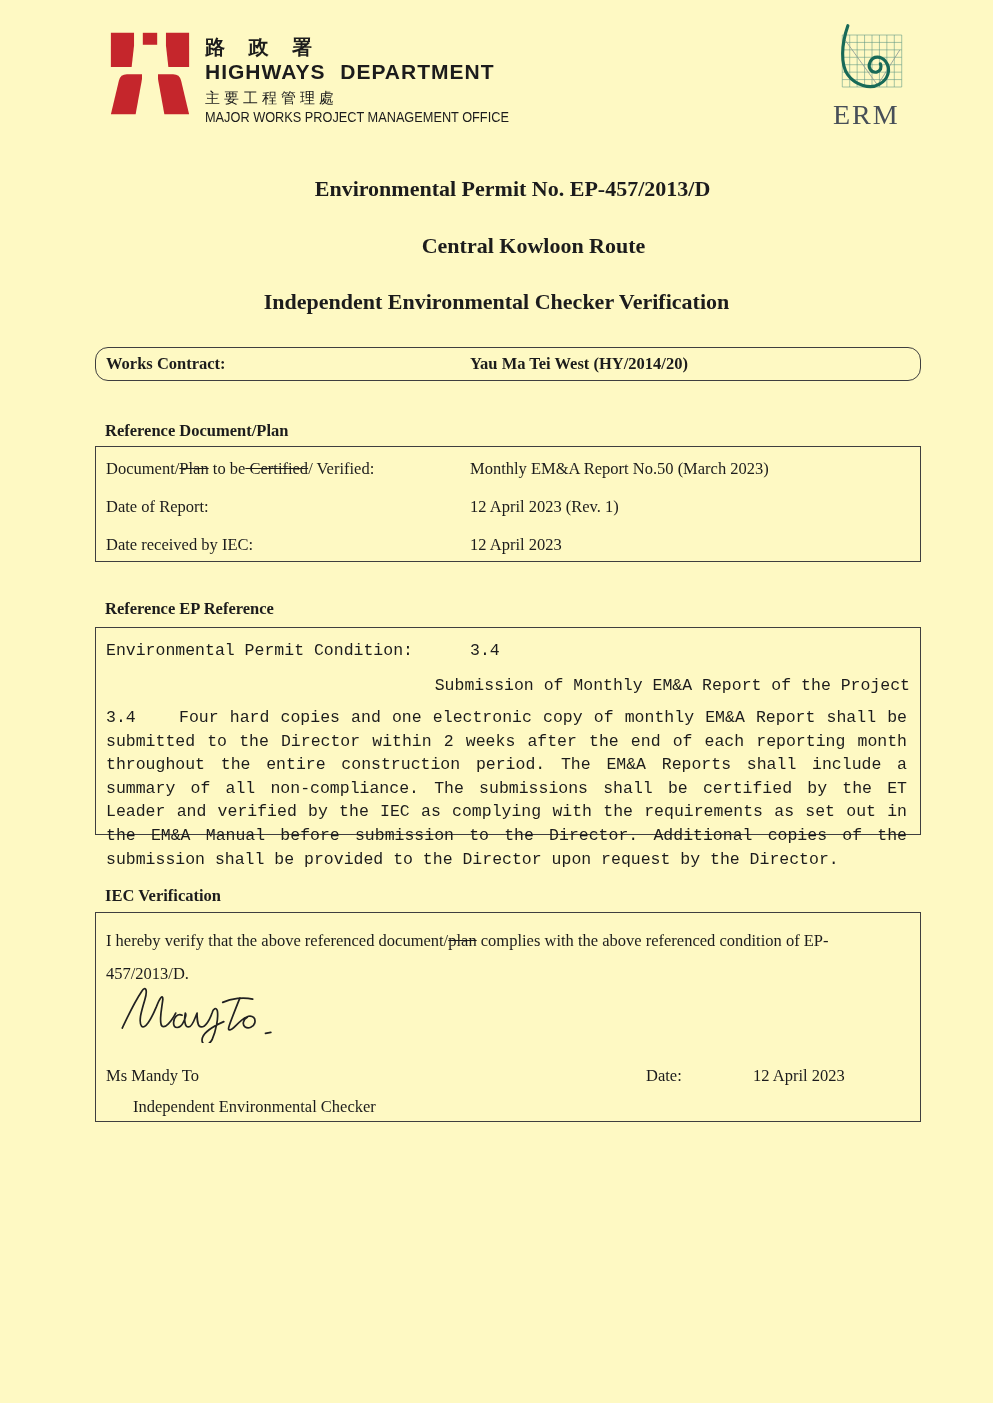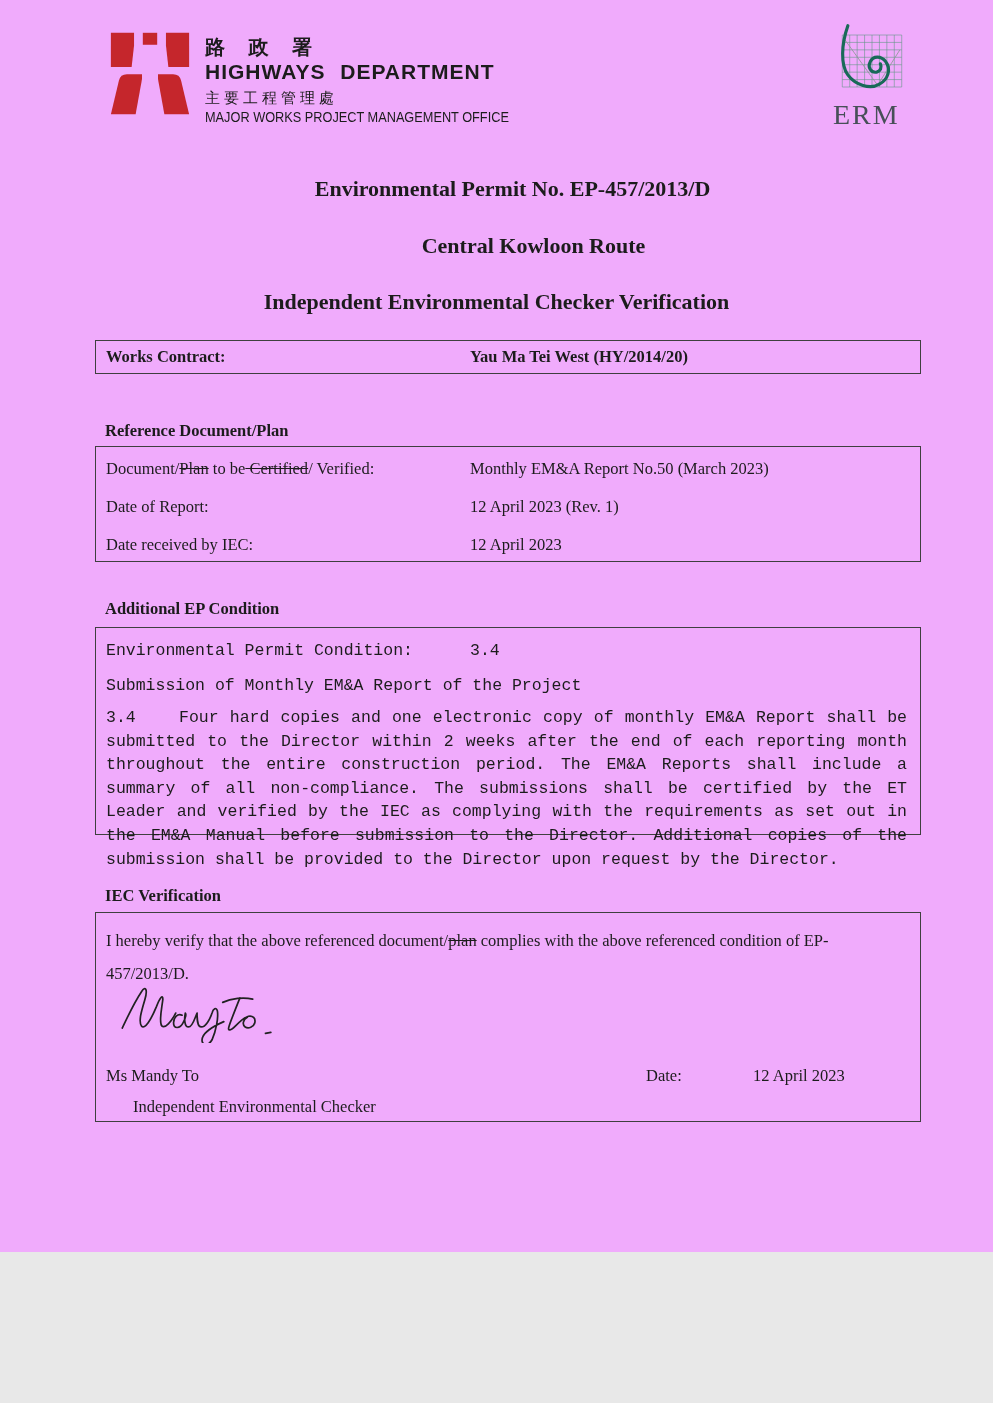--- a/index.html
+++ b/index.html
@@ -1,18 +1,18 @@
 <!DOCTYPE html>
 <html><head>
 <meta charset="utf-8">
 <style>
   html,body { margin:0; padding:0; background:#e8e8e8; }
   .page {
-    position:relative; width:993px; height:1252px; margin:0 auto;
-    background:#f0abfc; color:#1c1c1c;
+    position:relative; width:993px; height:1403px; margin:0 auto;
+    background:#fef9c3; color:#1c1c1c;
     font-family:"Liberation Serif", serif; overflow:hidden;
   }
   .pre { white-space:pre-wrap; }
   .strike { text-decoration:line-through; }
 
   
   .hyd-header { position:absolute; left:110px; top:32px; display:flex; gap:15px; }
   .hyd-logo { flex:0 0 auto; }
   .hyd-text { padding-top:3px; font-family:"Liberation Sans", sans-serif; }
   .hyd-zh   { font-weight:bold; font-size:20px; letter-spacing:9px; line-height:24px; }
@@ -24,33 +24,33 @@
   .erm-word  { font-family:"Liberation Serif", serif; font-size:28px; color:#474F58; letter-spacing:2px; line-height:28px; margin-top:-3px; }
 
   
   .title-line { position:absolute; left:0; width:100%; text-align:center; font-weight:bold; font-size:22px; }
   .t1 { top:176px;padding-left:16px; } .t2 { top:233px;padding-left:37px; } .t3 { top:289px; }
 
   
   .box { position:absolute; left:95px; width:826px; border:1.5px solid #3f3f3f; box-sizing:border-box; font-size:16.5px; }
   .section-heading { position:absolute; left:105px; font-weight:bold; font-size:16.5px; }
 
-  .box-wc { top:340px; height:34px; }
+  .box-wc { top:347px; height:34px;border-radius:13px; }
   .box-wc .lbl { position:absolute; left:10px; top:6px; font-weight:bold; }
   .box-wc .val { position:absolute; left:374px; top:6px; font-weight:bold; }
 
   .h-refdoc { top:421px; }
   .box-refdoc { top:446px; height:116px; }
   .frow { position:absolute; left:10px; right:10px; }
   .frow .val { position:absolute; left:364px; top:0; }
   .fr1 { top:12px; } .fr2 { top:50px; } .fr3 { top:88px; }
 
   .h-refep { top:599px; }
   .box-refep { top:627px; height:208px;font-family:Liberation Mono, monospace; }
-  .ep-r1 { top:13px; } .ep-r2 { top:48px; }
+  .ep-r1 { top:13px; } .ep-r2 { top:48px;text-align:right; }
   .clause { position:absolute; top:78px; left:10px; right:13px; text-align:justify; line-height:23.6px; }
   .clause-num { display:inline-block; width:73px; }
 
   .h-iec { top:886px; }
   .box-iec { top:912px; height:210px; }
   .statement { position:absolute; top:11px; left:10px; right:18px; line-height:33px; }
   .signature { position:absolute; left:16px; top:68px; }
   .signer-name  { position:absolute; left:10px; top:153px; }
   .date-label   { position:absolute; left:550px; top:153px; }
   .date-value   { position:absolute; left:657px; top:153px; }
@@ -112,21 +112,21 @@
     <div class="frow fr2">
       <span>Date of Report:</span>
       <span class="val">12 April 2023 (Rev. 1)</span>
     </div>
     <div class="frow fr3">
       <span>Date received by IEC:</span>
       <span class="val">12 April 2023</span>
     </div>
   </div>
 
-  <div class="section-heading h-refep">Additional EP Condition</div>
+  <div class="section-heading h-refep">Reference EP Reference</div>
   <div class="box box-refep">
     <div class="frow ep-r1">
       <span>Environmental Permit Condition:</span>
       <span class="val">3.4</span>
     </div>
     <div class="frow ep-r2">Submission of Monthly EM&amp;A Report of the Project</div>
     <div class="clause">
       <span class="clause-num">3.4</span><span class="pre">Four hard copies and one electronic copy of monthly EM&amp;A Report shall be submitted to the Director within 2 weeks after the end of each reporting month throughout the entire construction period. The EM&amp;A Reports shall include a summary of all non-compliance. The submissions shall be certified by the ET Leader and verified by the IEC as complying with the requirements as set out in the EM&amp;A Manual before submission to the Director. Additional copies of the submission shall be provided to the Director upon request by the Director.</span>
     </div>
   </div>

